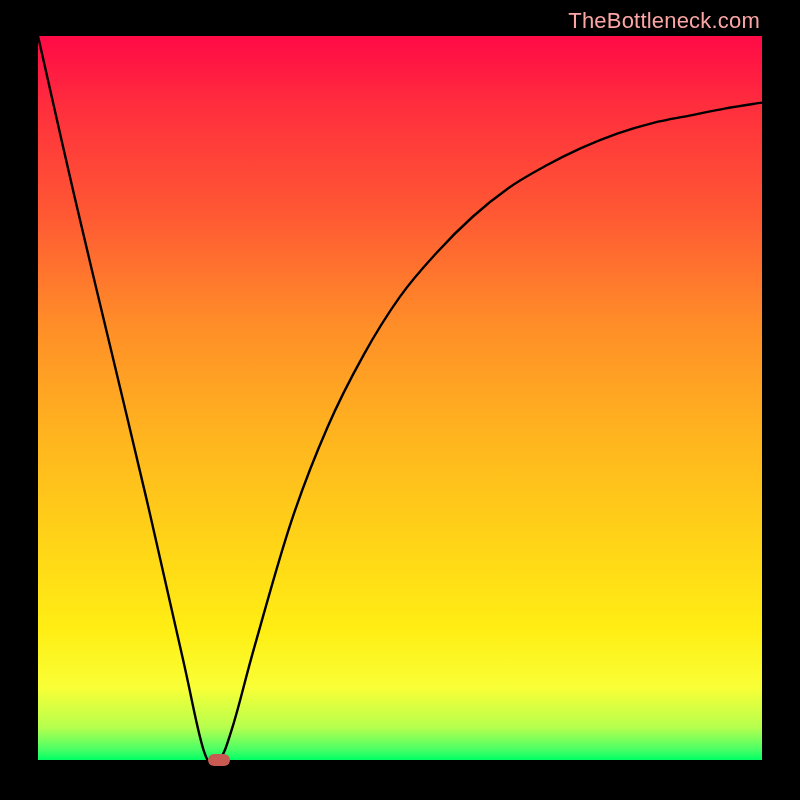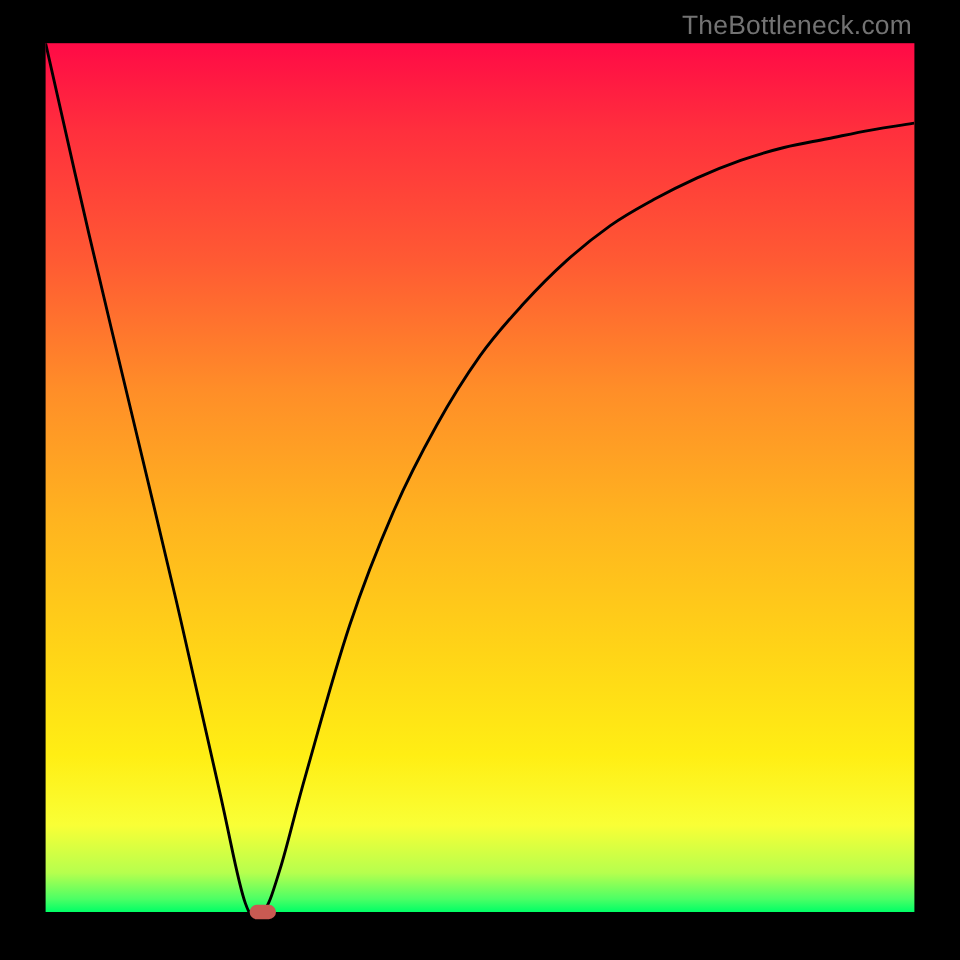--- a/index.html
+++ b/index.html
@@ -36,21 +36,21 @@
       #f9ff36 90%,
       #b6ff4e 95.5%,
       #4cff65 98.5%,
       #00ff66 100%
     );
   }
   .watermark {
     position: absolute;
     top: 8px;
     right: 40px;
-    color: #737373;
+    color: #fca5a5;
     font-size: 22px;
     font-weight: 500;
     letter-spacing: 0.2px;
     user-select: none;
   }
   svg.curve {
     position: absolute;
     inset: 0;
     width: 100%;
     height: 100%;

